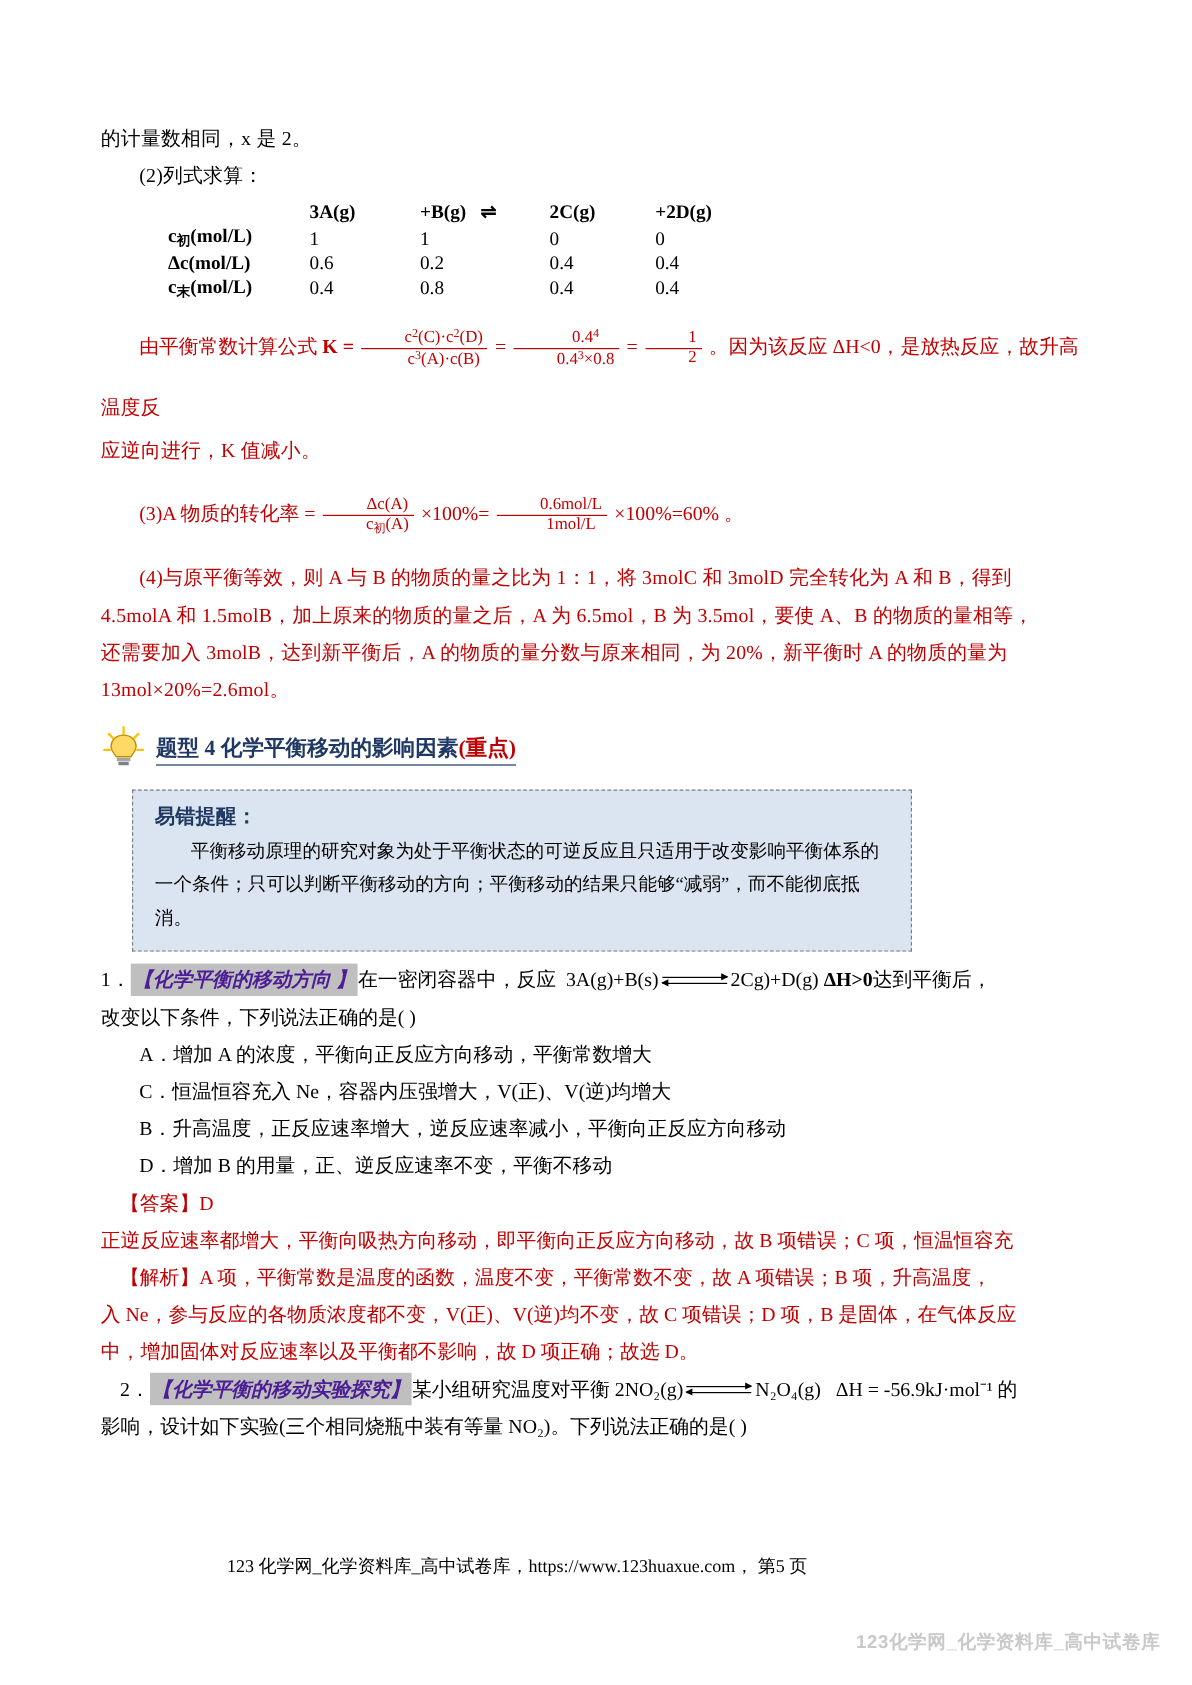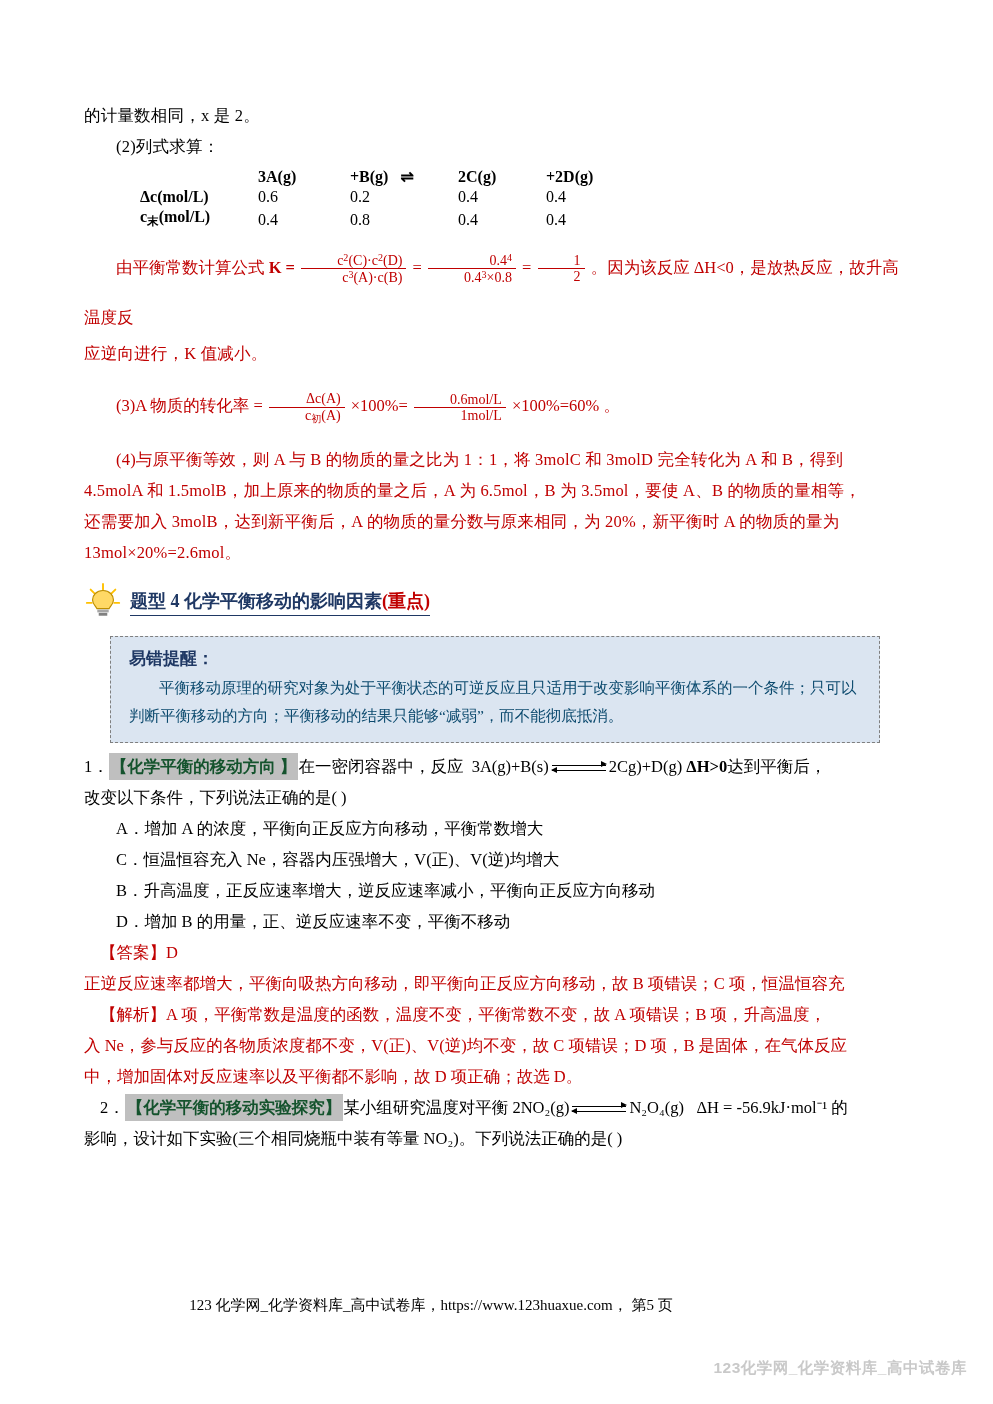--- a/index.html
+++ b/index.html
@@ -49,21 +49,21 @@
   .eqtable td.c3{width:88px;}
   .eqtable td.c4{width:80px;}
   .eqhead td{font-weight:bold;}
   sub{font-size:0.72em;vertical-align:-0.22em;}
   sup{font-size:0.72em;vertical-align:0.42em;}
   .rev{font-family:"Liberation Serif",serif;letter-spacing:-1px;}
   
   .frac{
     display:inline-block;
     vertical-align:middle;
-    text-align:right;
+    text-align:center;
     font-size:14px;
     line-height:1.12;
     margin:12px 2px;
   }
   .frac .num{display:block;padding:0 4px;border-bottom:1.2px solid currentColor;}
   .frac .den{display:block;padding:0 4px;}
   .formula-line{
     font-size:16.5px;
     line-height:40px;
     margin-top:10px;
@@ -86,45 +86,46 @@
     color:#1f3864;
     border-bottom:1.5px solid #1f3864;
     padding-bottom:2px;
     white-space:nowrap;
   }
   .sec-title .em{color:#c00000;}
   
   .tipbox{
     margin-top:16px;
     margin-left:26px;
-    width:770px;
+    width:650px;
     border:1.5px dashed #7f7f7f;
     background:#dbe5f1;
     padding:10px 18px 12px 18px;
     box-sizing:border-box;
   }
   .tip-title{
     color:#1f3864;
     font-weight:bold;
     font-size:17px;
     font-family:"Liberation Sans",sans-serif;
     margin-bottom:4px;
   }
   .tip-body{
     font-size:15.5px;
     line-height:28px;
-    color:#0c4a6e;
+    color:#000000;
     text-indent:30px;
   }
   
   .qtag{
     background:#bfbfbf;
-    color:#14532d;
+    color:#4c1d95;
     font-weight:bold;
     padding:4px 2px;
+    font-style:italic;
   }
   .q-line{font-size:16.5px;line-height:31px;}
   .opt{font-size:16.5px;line-height:31px;text-indent:32px;}
   .ans{color:#c00000;font-size:16.5px;line-height:31px;text-indent:16px;}
   .anal{color:#c00000;font-size:16.5px;line-height:31px;}
   .harr{
     display:inline-block;
     position:relative;
     width:54px;height:14px;
     vertical-align:middle;
@@ -168,20 +169,27 @@
     <p class="ln indent">(2)列式求算：</p>
 
     <table class="eqtable">
       <tbody>
           <tr class="eqhead">
         <td class="lbl"></td>
         <td class="c1">3A(g)</td>
         <td class="c2">+B(g)&nbsp;&nbsp;&nbsp;<span class="rev">⇌</span></td>
         <td class="c3">2C(g)</td>
         <td class="c4">+2D(g)</td>
+      </tr>
+      <tr>
+        <td class="lbl">c<sub>初</sub>(mol/L)</td>
+        <td class="c1">1</td>
+        <td class="c2">1</td>
+        <td class="c3">0</td>
+        <td class="c4">0</td>
       </tr>
       <tr>
         <td class="lbl">Δc(mol/L)</td>
         <td class="c1">0.6</td>
         <td class="c2">0.2</td>
         <td class="c3">0.4</td>
         <td class="c4">0.4</td>
       </tr>
       <tr>
         <td class="lbl">c<sub>末</sub>(mol/L)</td>

